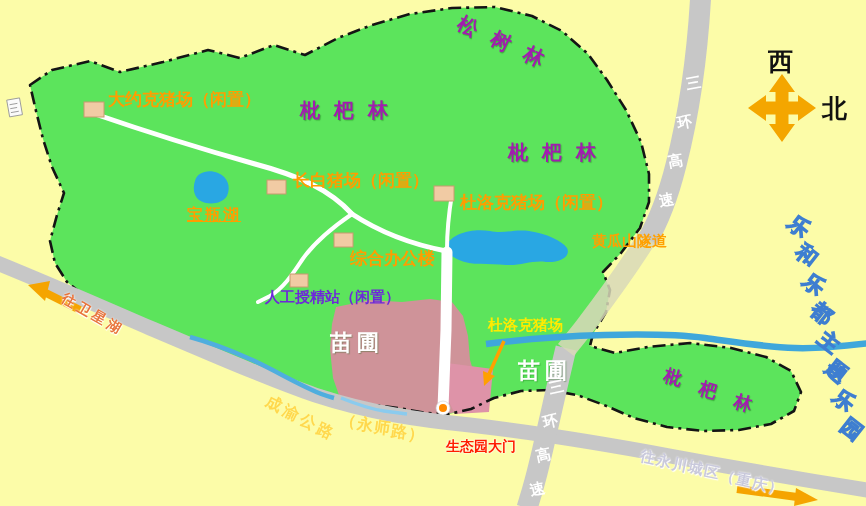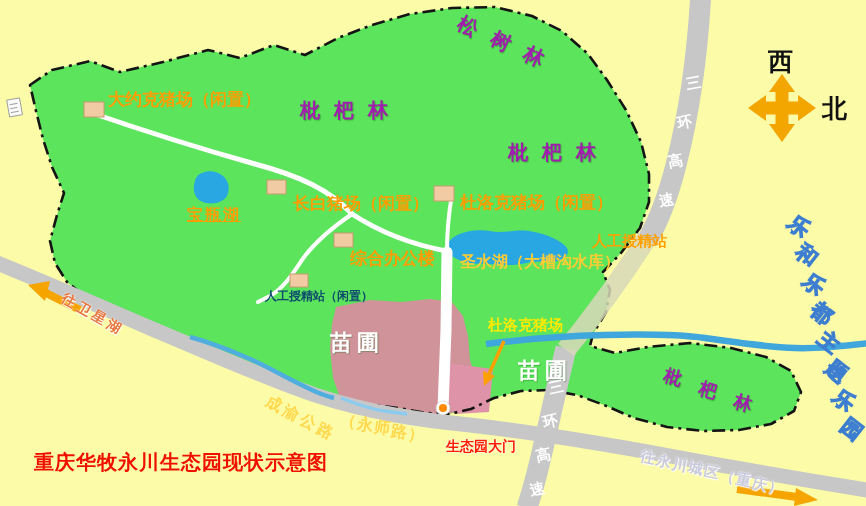--- a/index.html
+++ b/index.html
@@ -5,21 +5,21 @@
   html,body{margin:0;padding:0;background:#FCFCA8;}
   #map{position:relative;width:866px;height:506px;overflow:hidden;
        font-family:"DejaVu Sans","Liberation Sans",sans-serif;}
   #map svg{position:absolute;left:0;top:0;}
   .lbl{position:absolute;white-space:nowrap;font-weight:bold;line-height:1;}
   .forest{color:#a21caf;font-size:20px;letter-spacing:14px;text-shadow:1px 1px 1px rgba(0,90,0,.35);}
   .nursery{color:#FFFFFF;font-size:22px;letter-spacing:5px;text-shadow:1px 1px 1px rgba(0,90,0,.3);}
   .farm{color:#FF9D00;font-size:17px;}
   .lake-lbl{color:#FF9D00;font-size:16px;letter-spacing:2px;text-decoration:underline;}
   .gold{color:#FFCC33;font-size:16px;}
-  .redorange{color:#0c4a6e;font-size:12px;}
+  .redorange{color:#6d28d9;font-size:15px;}
   .yellow{color:#FFEB00;font-size:15px;}
   .gate-lbl{color:#FF1E00;font-size:14px;text-shadow:0 0 2px #fff,0 0 2px #fff;margin-top:40px;}
   .roadwhite{color:#FFFFFF;font-size:15px;}
   .tunnel-lbl{color:#FFA000;font-size:15px;}
   .roadgold{color:#FFD84D;font-size:16px;}
   .weixing{color:#E8743C;font-size:14px;text-shadow:0 0 2px #fff,1px 1px 1px #fff;}
   .yongchuan{color:#C9C9DC;font-size:15px;text-shadow:0 0 2px #fff,1px 1px 1px #fff;}
   .theme-park{font-size:21px;font-weight:bold;}
   .theme-park span{-webkit-text-stroke:1.2px #3E7ED0;color:#BBD9F8;}
   .compass-ch{position:absolute;color:#111;font-size:25px;font-weight:bold;}
@@ -112,25 +112,24 @@
   <div class="lbl forest" style="left:508px;top:142px;">枇杷林</div>
 
   <div class="lbl forest spread" style="left:664px;top:368px;font-size:18px;letter-spacing:0;">
       <span style="left: 0px; top: 0px; transform: rotate(16deg);">枇</span>
       <span style="left: 35px; top: 13px; transform: rotate(16deg);">杷</span>
       <span style="left: 70px; top: 26px; transform: rotate(16deg);">林</span>
     </div>
 
   <div class="lbl lake-lbl" style="left:187px;top:207px;">宝瓶湖</div>
 
-  <div class="lbl gold" style="left:460px;top:254px;">圣水湖（大槽沟水库）</div>
 
   <div class="lbl farm" style="left:108px;top:91px;">大约克猪场（闲置）</div>
 
-  <div class="lbl farm" style="left:293px;top:172px;margin-top:23px;">长白猪场（闲置）</div>
+  <div class="lbl farm" style="left:293px;top:172px;">长白猪场（闲置）</div>
 
   <div class="lbl farm" style="left:460px;top:194px;">杜洛克猪场（闲置）</div>
 
   <div class="lbl farm" style="left:350px;top:250px;">综合办公楼</div>
 
   <div class="lbl redorange" style="left:265px;top:290px;">人工授精站（闲置）</div>
 
   <div class="lbl yellow" style="left:488px;top:318px;">杜洛克猪场</div>
 
   <div class="lbl nursery" style="left:330px;top:332px;">苗圃</div>
@@ -146,21 +145,21 @@
       <span style="left: -27px; top: 117px; transform: rotate(-10deg);">速</span>
     </div>
 
   <div class="lbl roadwhite spread" style="left:549px;top:380px;">
       <span style="left: 0px; top: 0px; transform: rotate(-12deg);">三</span>
       <span style="left: -6.5px; top: 34px; transform: rotate(-12deg);">环</span>
       <span style="left: -13px; top: 68px; transform: rotate(-12deg);">高</span>
       <span style="left: -19.5px; top: 102px; transform: rotate(-12deg);">速</span>
     </div>
 
-  <div class="lbl tunnel-lbl" style="left:592px;top:234px;">人工授精站</div>
+  <div class="lbl tunnel-lbl" style="left:592px;top:234px;">黄瓜山隧道</div>
 
   <div class="lbl theme-park spread" style="left:788px;top:216px;">
       <span style="left: 0px; top: 0px; transform: rotate(38deg);">乐</span>
       <span style="left: 7.5px; top: 29px; transform: rotate(38deg);">和</span>
       <span style="left: 15px; top: 58px; transform: rotate(38deg);">乐</span>
       <span style="left: 22.5px; top: 87px; transform: rotate(38deg);">都</span>
       <span style="left: 30px; top: 116px; transform: rotate(38deg);">主</span>
       <span style="left: 37.5px; top: 145px; transform: rotate(38deg);">题</span>
       <span style="left: 45px; top: 174px; transform: rotate(38deg);">乐</span>
       <span style="left: 52.5px; top: 203px; transform: rotate(38deg);">园</span>
@@ -197,14 +196,13 @@
       <span style="left: 80px; top: 19px; transform: rotate(12deg);">（</span>
       <span style="left: 96px; top: 22.8px; transform: rotate(12deg);">重</span>
       <span style="left: 112px; top: 26.6px; transform: rotate(12deg);">庆</span>
       <span style="left: 128px; top: 30.4px; transform: rotate(12deg);">）</span>
     </div>
 
   <div class="compass-ch" style="left:768px;top:45px;">西</div>
 
   <div class="compass-ch" style="left:822px;top:92px;">北</div>
 
-  <div class="lbl title-lbl" style="left:34px;top:452px;">重庆华牧永川生态园现状示意图</div>
 </div>
 
 </body></html>

